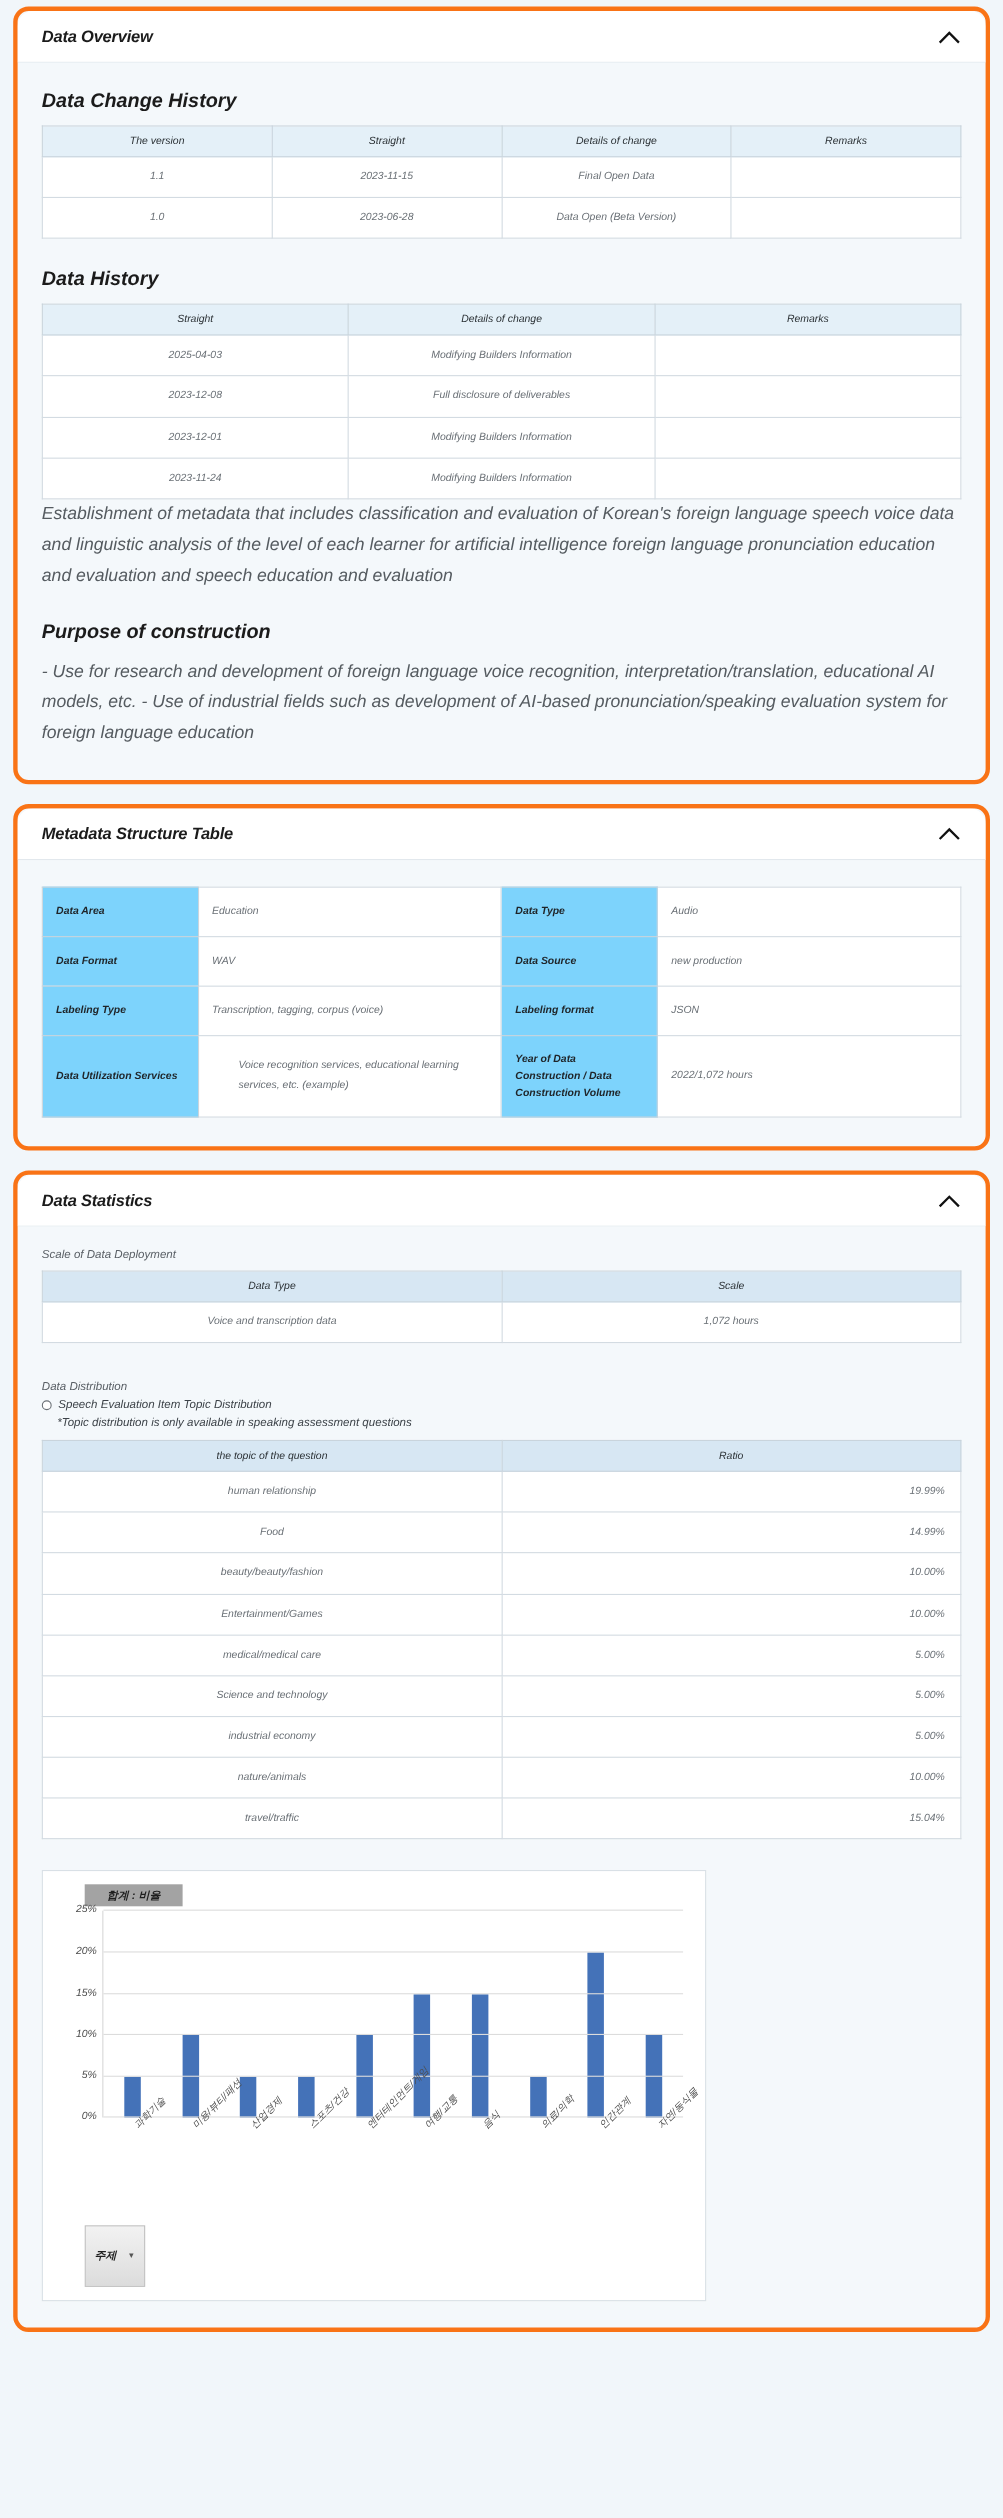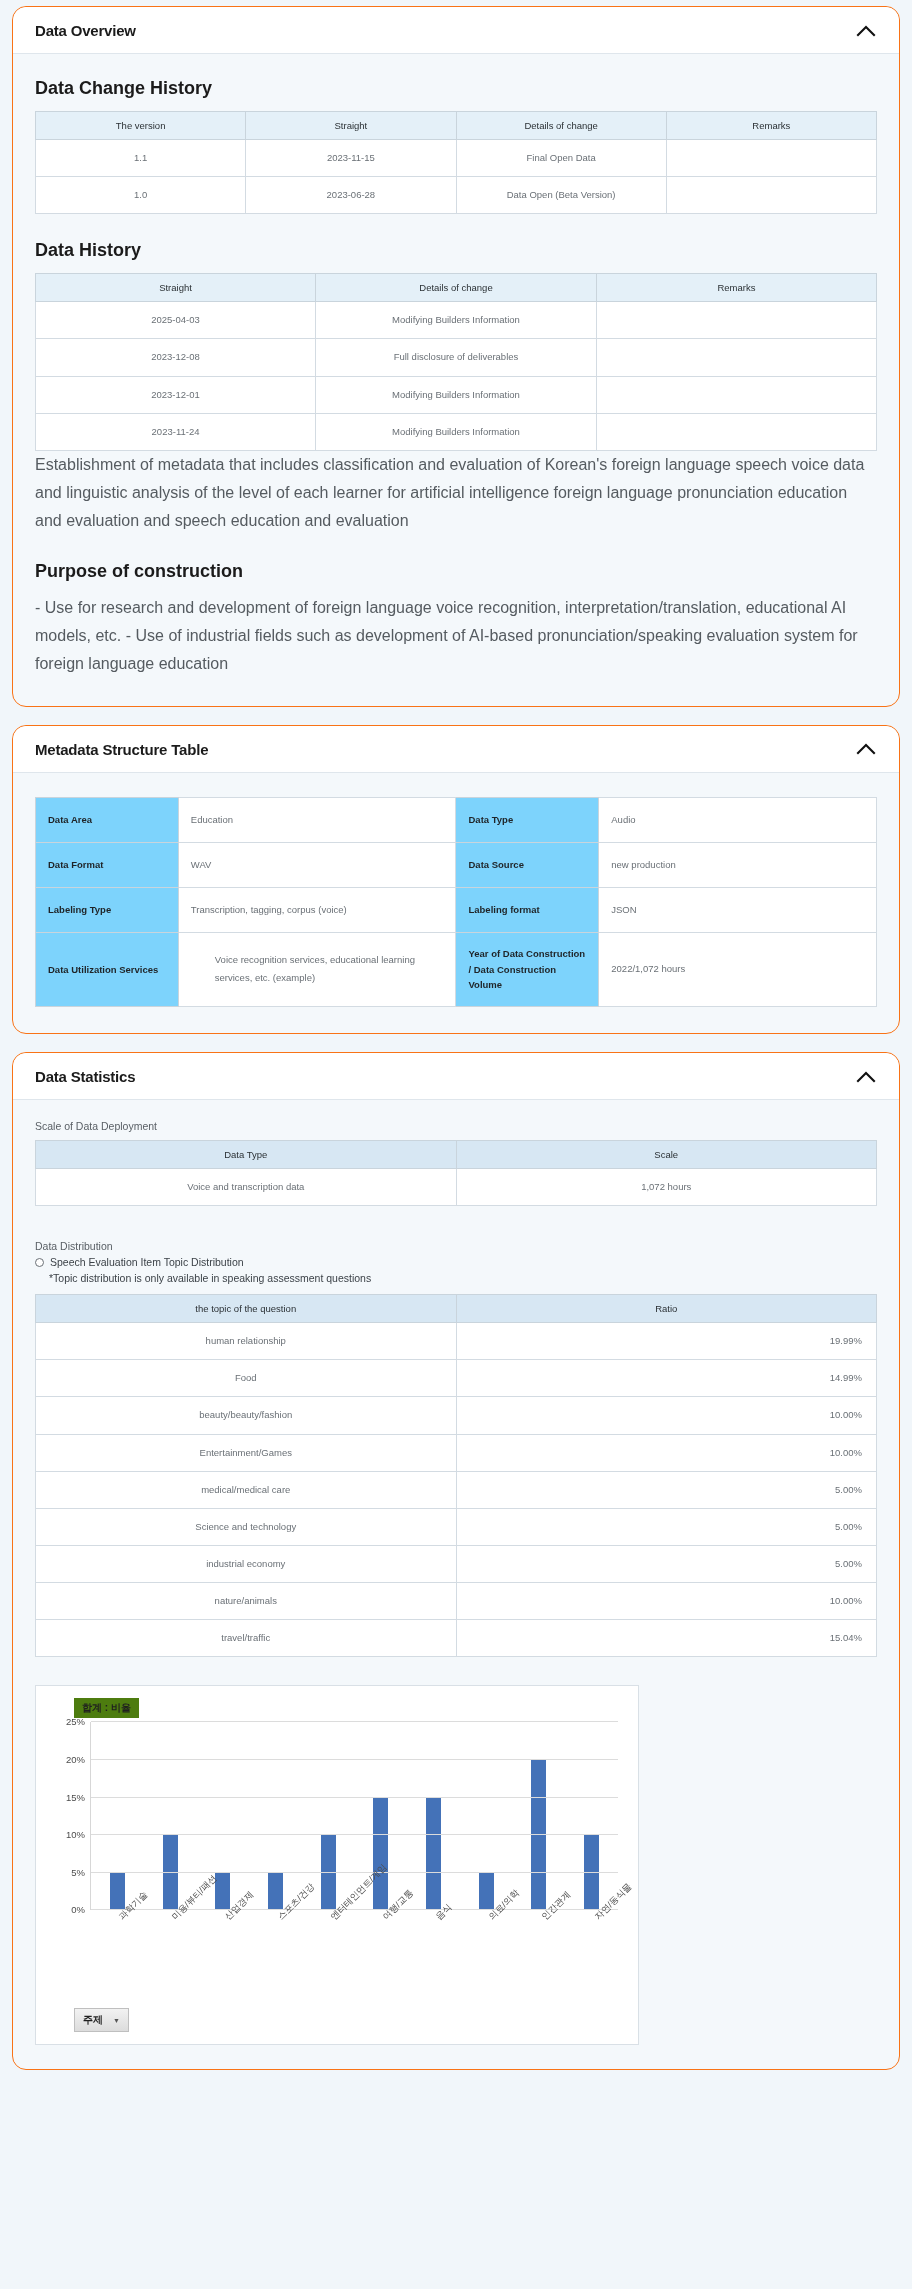--- a/index.html
+++ b/index.html
@@ -10,23 +10,24 @@
     font-family: "Liberation Sans", "DejaVu Sans", sans-serif;
     color: #333;
     -webkit-font-smoothing: antialiased;
   }
   .page { width: 912px; padding: 6px 0 10px 0; }
 
   
   .card {
     margin: 0 12px 18px 12px;
     background: #f4f8fb;
-    border: 1px solid #f97316;
+    border: 4px solid #f97316;
     border-radius: 14px;
     overflow: hidden;
+    font-style: italic;
   }
   .card-header {
     background: #ffffff;
     border-bottom: 1px solid #dfe6ec;
     padding: 15px 22px 14px 22px;
     display: flex;
     align-items: center;
     justify-content: space-between;
     border-radius: 14px 14px 0 0;
   }
@@ -130,25 +131,25 @@
   
   .chart-wrap {
     margin-top: 28px;
     background: #ffffff;
     border: 1px solid #d9e0e6;
     width: 604px;
     padding: 10px 12px 8px 12px;
   }
   .chart-legend-box {
     display: inline-block;
-    background: #4d7c0f;
+    background: #a3a3a3;
     color: #1f1f1f;
     font-size: 10px;
     font-weight: bold;
-    padding: 3px 8px;
+    padding: 3px 20px;
     margin: 2px 0 4px 26px;
   }
   .plot {
     position: relative;
     height: 188px;
     margin-left: 42px;
     margin-right: 8px;
     border-left: 1px solid #d7d7d7;
   }
   .gridline {
@@ -175,21 +176,21 @@
     transform: rotate(-45deg);
     transform-origin: left top;
     font-size: 9px; color: #4c4c4c; white-space: nowrap;
   }
   .chart-footer { padding: 2px 0 4px 26px; }
   .filter-btn {
     display: inline-flex; align-items: center; gap: 10px;
     background: linear-gradient(#f2f2f2,#dcdcdc);
     border: 1px solid #bfbfbf;
     font-size: 10px; font-weight: bold; color: #1f1f1f;
-    padding: 4px 8px;
+    padding: 20px 8px;
   }
   .caret { font-size: 7px; color: #555; }
 </style>
 </head>
 <body>
 
 <div class="page">
 
   <section class="card">
     <div class="card-header">

